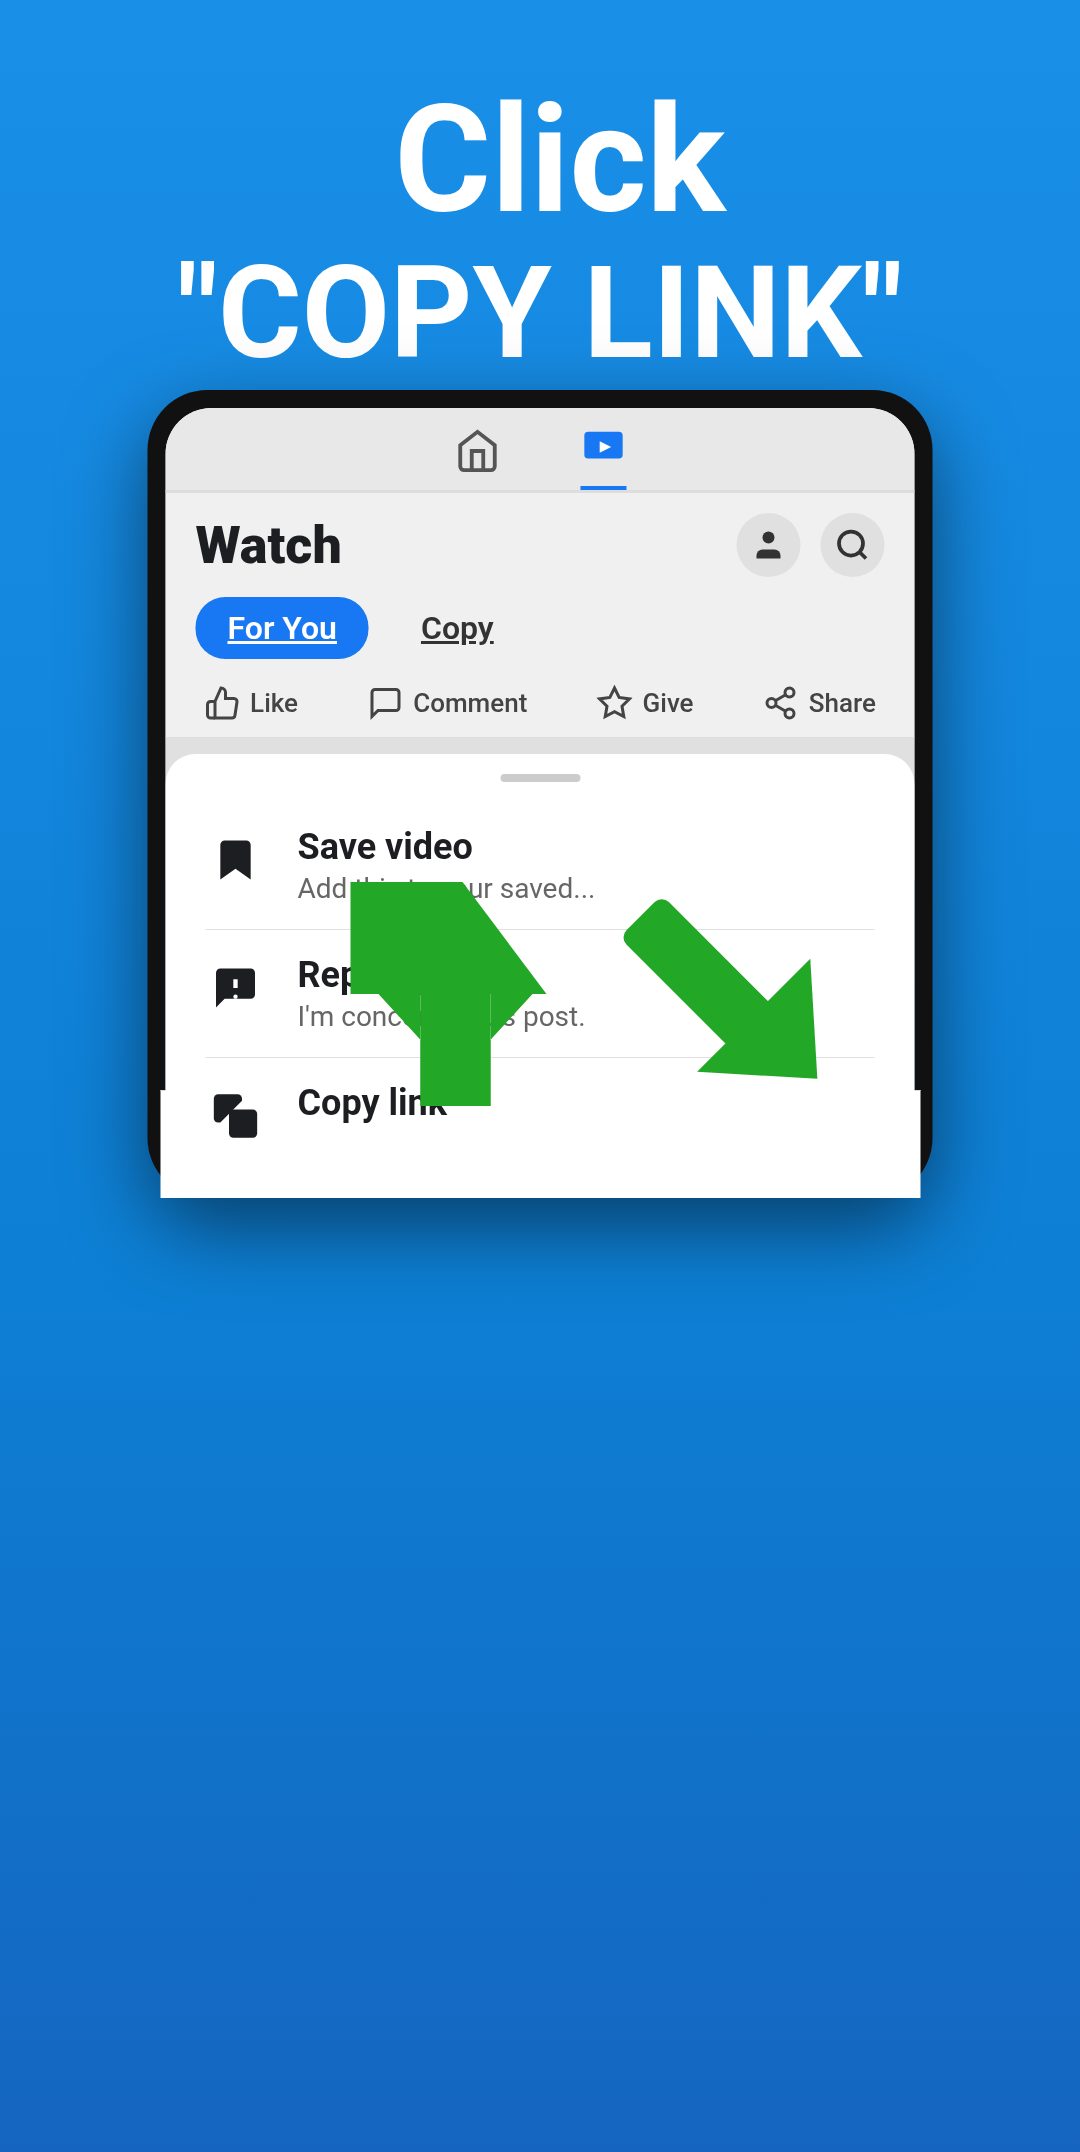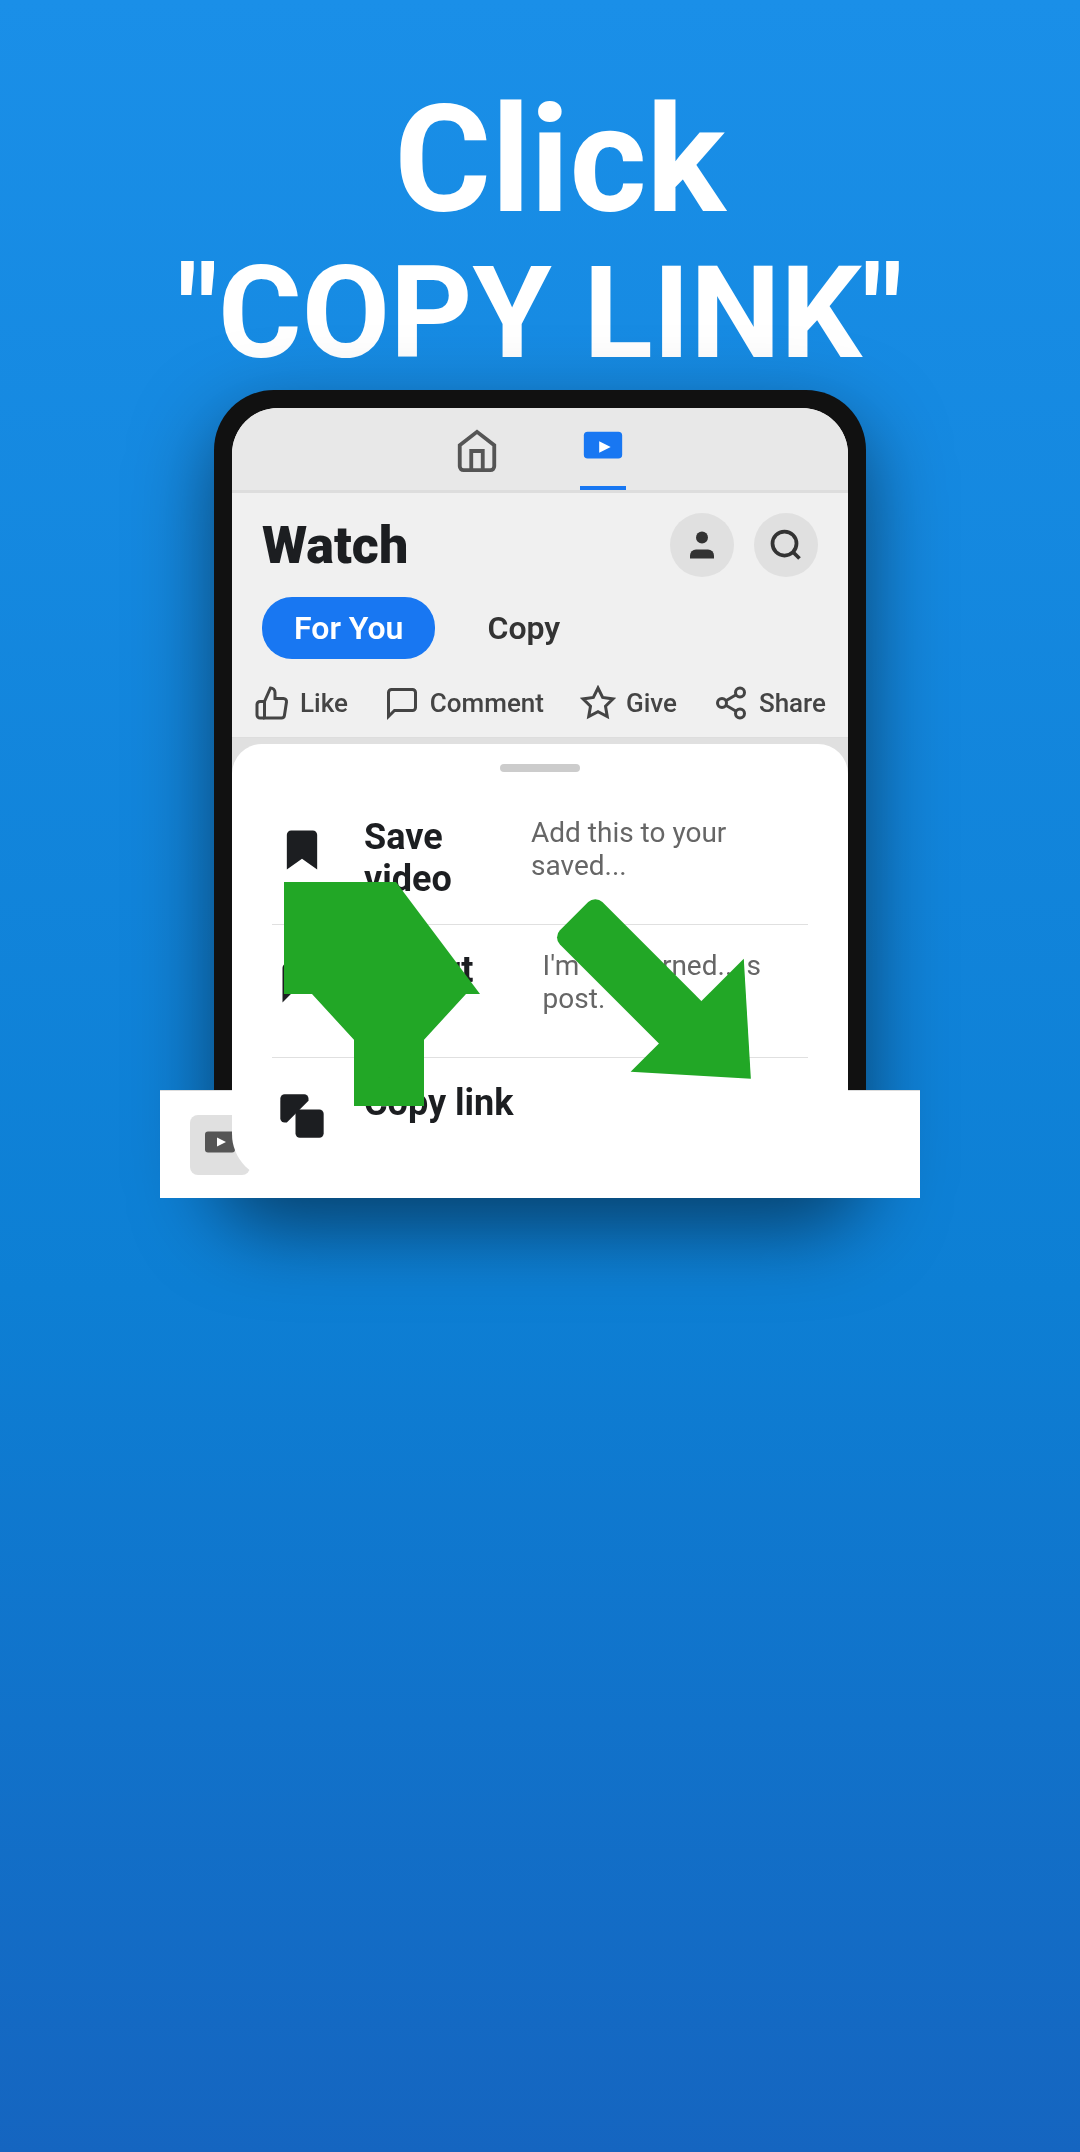--- a/index.html
+++ b/index.html
@@ -36,21 +36,21 @@
       line-height: 1.1;
       display: block;
     }
 
     
     .phone-wrapper {
       position: absolute;
       top: 390px;
       left: 50%;
       transform: translateX(-50%);
-      width: 652px;
+      width: 785px;
     }
 
     .phone-frame {
       background: #111;
       border-radius: 60px;
       padding: 18px;
       box-shadow: 0 30px 80px rgba(0,0,0,0.5);
       position: relative;
     }
 
@@ -130,20 +130,21 @@
       align-items: center;
       padding: 10px 30px;
       gap: 20px;
     }
 
     .tab-pill {
       padding: 12px 32px;
       border-radius: 30px;
       font-size: 32px;
       font-weight: 600;
+      text-decoration: underline;
     }
 
     .tab-pill.active {
       background: #1877f2;
       color: white;
     }
 
     .tab-pill.inactive {
       background: transparent;
       color: #333;
@@ -260,21 +261,21 @@
       margin-top: 4px;
     }
 
     .sheet-item-icon svg {
       width: 52px;
       height: 52px;
     }
 
     .sheet-item-text {
       display: flex;
-      flex-direction: row;
+      flex-direction: column;
       gap: 4px;
     }
 
     .sheet-item-title {
       font-size: 36px;
       font-weight: 700;
       color: #1c1e21;
     }
 
     .sheet-item-subtitle {

